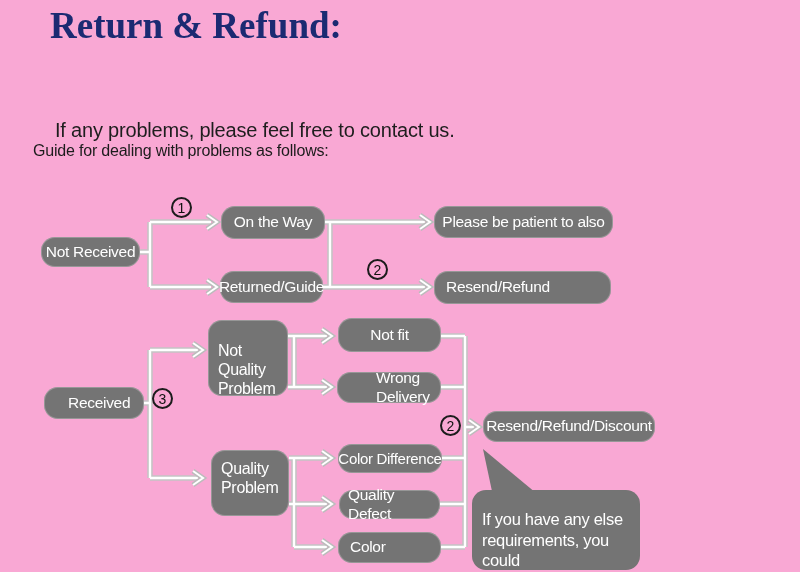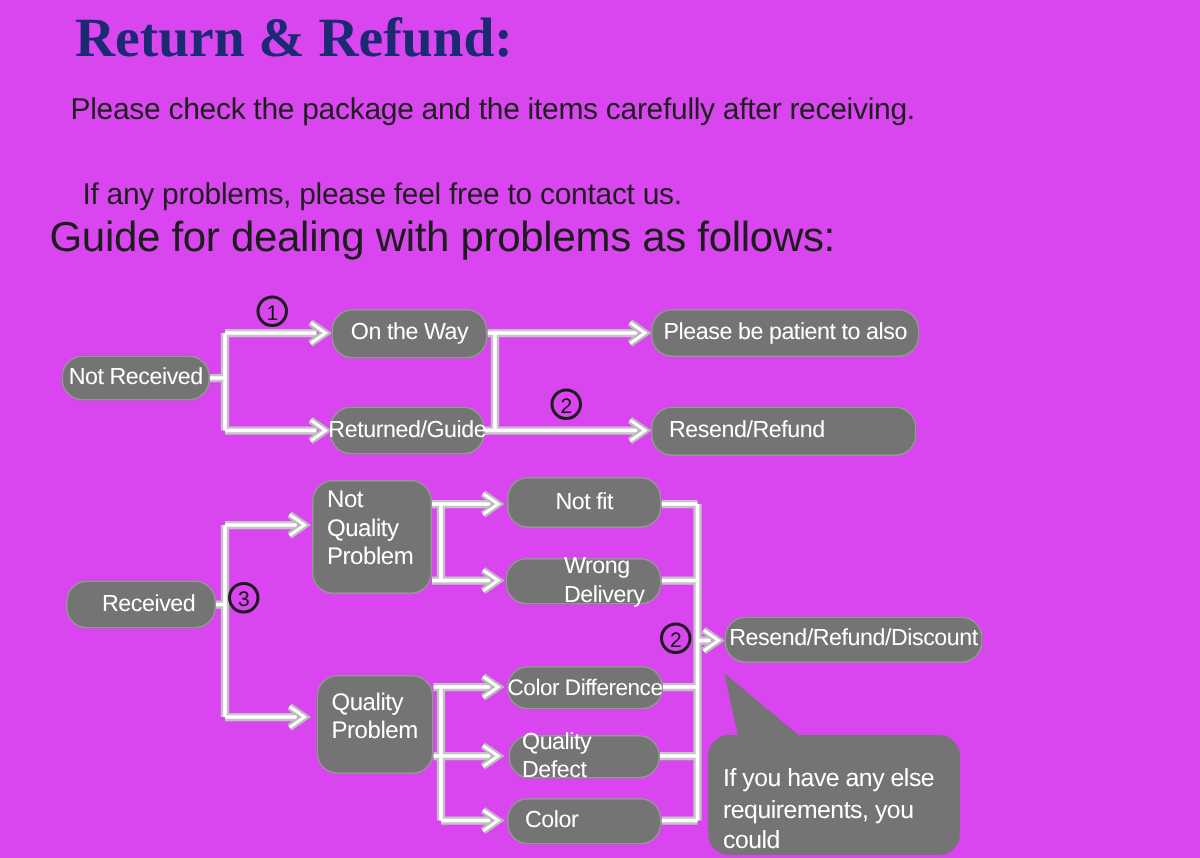--- a/index.html
+++ b/index.html
@@ -1,28 +1,28 @@
 <!DOCTYPE html>
 <html><head>
 <meta charset="utf-8">
 <style>
   html,body{margin:0;padding:0;background:#ffffff;}
   #stage{
-    position:relative;width:800px;height:572px;background:#d946ef;
+    position:relative;width:800px;height:572px;background:#f9a8d4;
     font-family:"Liberation Sans",sans-serif;overflow:hidden;
   }
   .page-title{
     position:absolute;left:50px;top:4px;
     font-family:"Liberation Serif","DejaVu Serif",serif;
     font-weight:bold;font-size:37px;color:#1b2a72;letter-spacing:0px;
   }
   .intro{position:absolute;color:#1e1e1e;font-size:20px;letter-spacing:-0.2px;}
   .intro1{left:47px;top:62px;}
   .intro2{left:55px;top:92px;margin-top:27px;}
-  .guide{position:absolute;left:33px;top:142px;color:#1c1c1c;font-size:28px;letter-spacing:-0.2px;}
+  .guide{position:absolute;left:33px;top:142px;color:#1c1c1c;font-size:16px;letter-spacing:-0.2px;}
   svg.connectors{position:absolute;left:0;top:0;z-index:1;}
   .node{
     position:absolute;z-index:2;background:#747474;color:#ffffff;
     border-radius:14px;font-size:15.5px;letter-spacing:-0.3px;
     display:flex;align-items:center;justify-content:center;
     white-space:pre-line;line-height:1.18;box-sizing:border-box;
     box-shadow:0 0 0 1px rgba(255,255,255,0.25) inset;
   }
   .node.left{justify-content:flex-start;text-align:left;}
   .bubble{
@@ -36,21 +36,20 @@
     border-radius:50%;display:flex;align-items:center;justify-content:center;
     font-size:14px;color:#111;background:transparent;box-sizing:border-box;
   }
 </style>
 </head>
 <body>
 
 <div id="stage">
 
   <div class="page-title">Return &amp; Refund:</div>
-  <div class="intro intro1">Please check the package and the items carefully after receiving.</div>
   <div class="intro intro2">If any problems, please feel free to contact us.</div>
   <div class="guide">Guide for dealing with problems as follows:</div>
 
   <svg class="connectors" width="800" height="572" viewBox="0 0 800 572">
 
     <g stroke="#c4c4c4" stroke-width="5.5" fill="none">
       <path d="M140,252 L150,252 M150,222 L150,287 M150,222 L211,222 M150,287 L211,287"></path>
       <path d="M325,222 L425,222 M323,287 L425,287 M330,222 L330,287"></path>
       <path d="M144,403 L150,403 M150,350 L150,478 M150,350 L198,350 M150,478 L198,478"></path>
       <path d="M288,336 L327,336 M288,387 L327,387 M294,336 L294,387"></path>
@@ -101,21 +100,21 @@
 
     <polygon points="483,449 536,493 493,496" fill="#747474"></polygon>
   </svg>
 
   <div class="node" style="left:41px;top:237px;width:99px;height:30px;">Not Received</div>
   <div class="node" style="left:221px;top:206px;width:104px;height:33px;">On the Way</div>
   <div class="node" style="left:220px;top:271px;width:103px;height:32px;">Returned/Guide</div>
   <div class="node" style="left:434px;top:206px;width:179px;height:32px;">Please be patient to also</div>
   <div class="node left" style="left:434px;top:271px;width:177px;height:33px;padding-left:12px;">Resend/Refund</div>
 
-  <div class="node left" style="left:208px;top:320px;width:80px;height:76px;padding-left:10px;align-items:flex-start;padding-top:5px;font-size:16px;">Not
+  <div class="node left" style="left:208px;top:320px;width:80px;height:76px;padding-left:10px;align-items:flex-start;padding-top:22px;font-size:16px;">Not
 Quality
 Problem</div>
   <div class="node left" style="left:44px;top:387px;width:100px;height:32px;padding-left:24px;">Received</div>
   <div class="node" style="left:338px;top:318px;width:103px;height:34px;">Not fit</div>
   <div class="node" style="left:337px;top:372px;width:104px;height:31px;padding-left:39px;">Wrong Delivery</div>
   <div class="node left" style="left:211px;top:450px;width:78px;height:66px;padding-left:10px;align-items:flex-start;padding-top:10px;font-size:16px;">Quality
 Problem</div>
   <div class="node" style="left:338px;top:444px;width:104px;height:29px;font-size:15px;">Color Difference</div>
   <div class="node left" style="left:339px;top:490px;width:101px;height:29px;padding-left:9px;">Quality Defect</div>
   <div class="node left" style="left:338px;top:532px;width:103px;height:31px;padding-left:12px;">Color</div>

